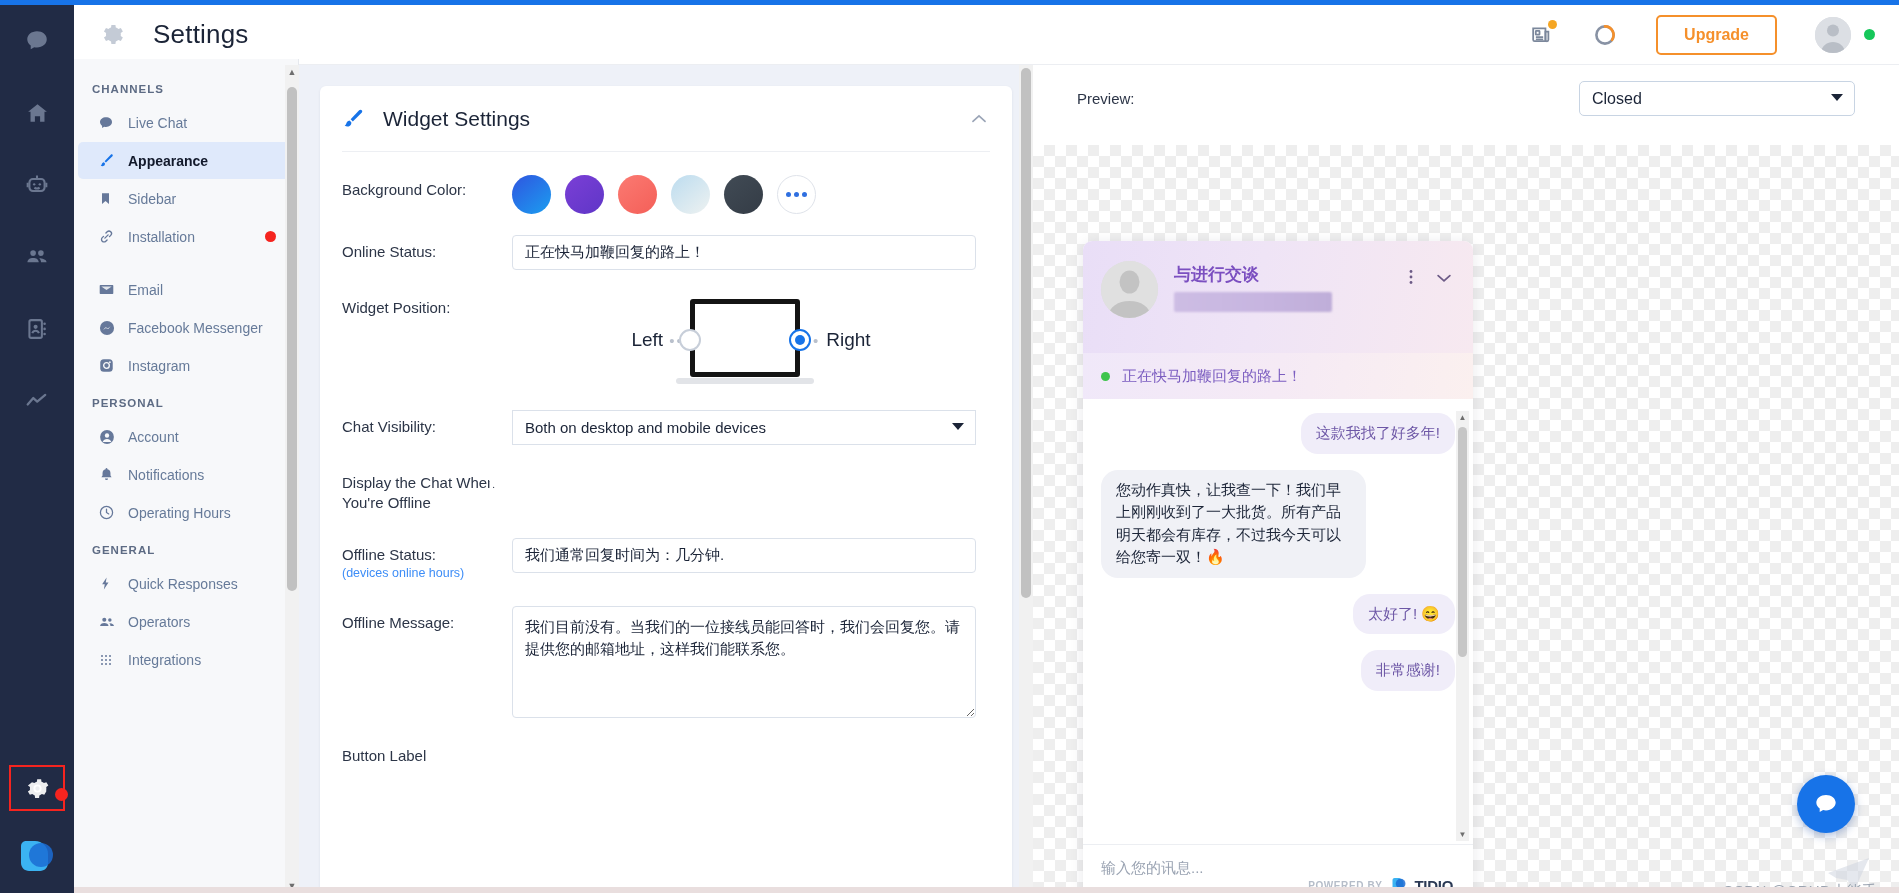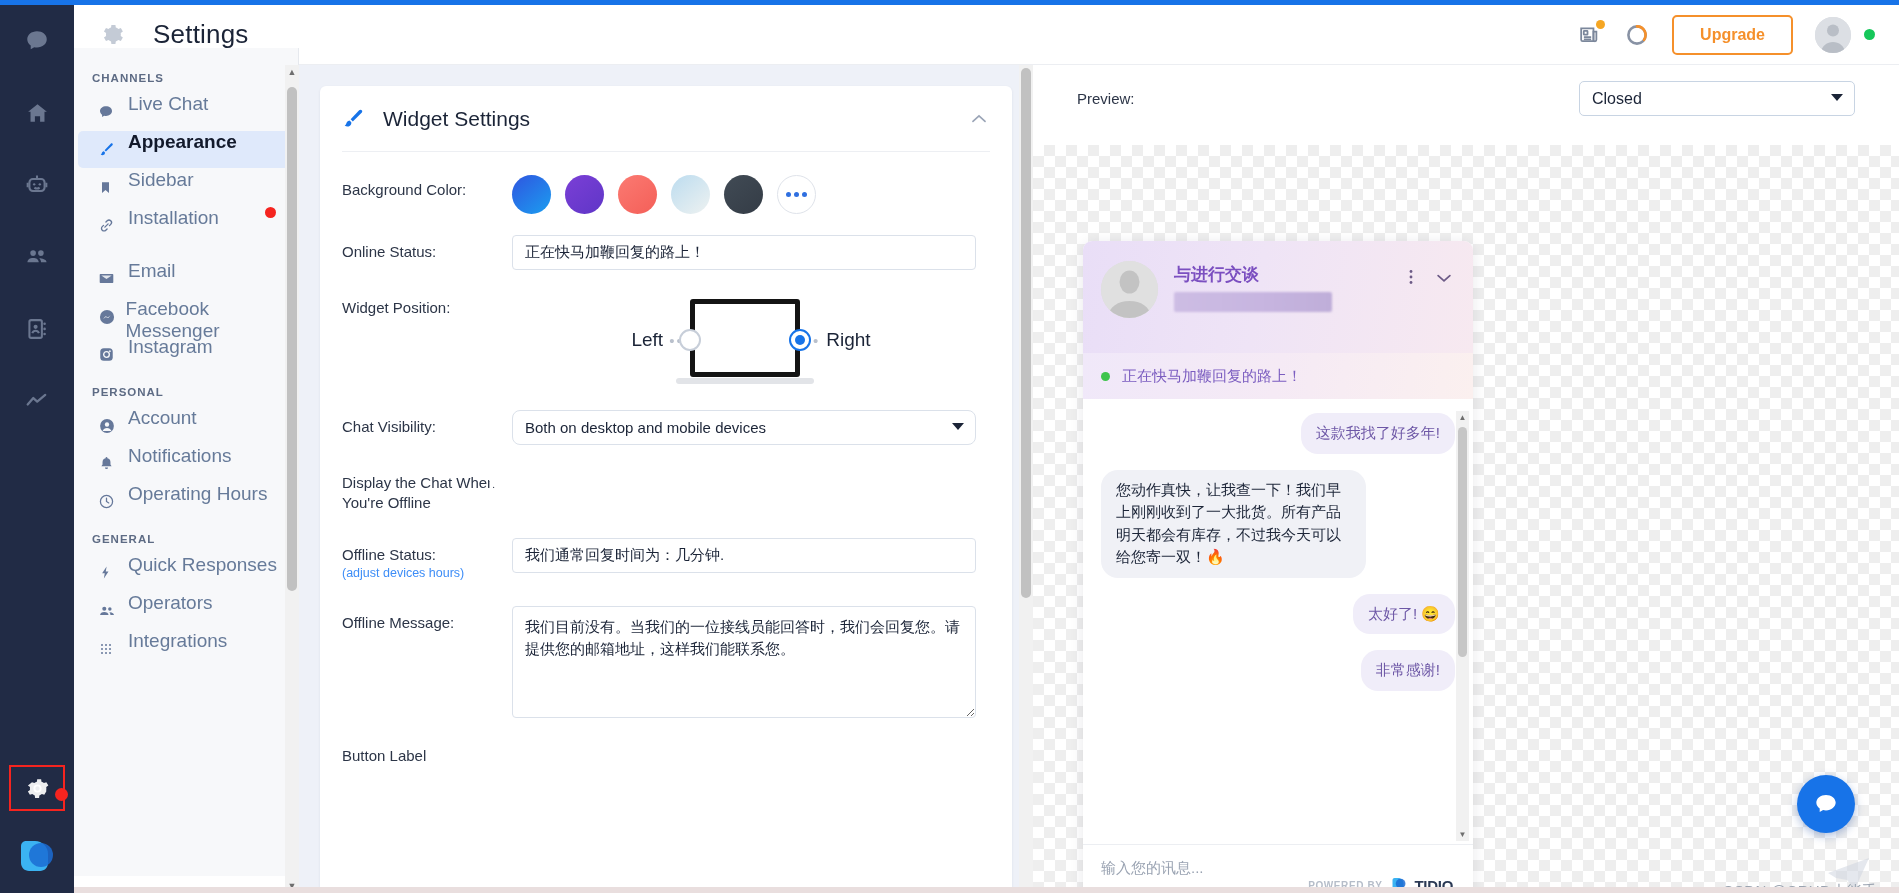--- a/index.html
+++ b/index.html
@@ -34,45 +34,45 @@
   }
   .rail-logo { width: 74px; height: 72px; display: flex; align-items: center; justify-content: center; }
 
   
   .header {
     position: absolute; left: 74px; top: 5px; width: 1825px; height: 60px;
     background: #fff; display: flex; align-items: center; border-bottom: 1px solid #eceef2;
   }
   .header-gear { margin-left: 24px; color: #c4cbd6; display: flex; align-items: center; }
   .header-title { margin-left: 28px; font-size: 26px; color: #1b2437; letter-spacing: .2px; }
-  .header-right { margin-left: auto; display: flex; align-items: center; gap: 22px; padding-right: 24px; }
+  .header-right { margin-left: auto; display: flex; align-items: center; gap: 38px; padding-right: 24px; }
   .hdr-icon { position: relative; color: #7b879b; display: flex; align-items: center; }
   .hdr-dot { position: absolute; right: -3px; top: -2px; width: 9px; height: 9px; border-radius: 50%; background: #f5a623; }
   .upgrade-btn {
     border: 2px solid #f5902b; color: #f5902b; background: #fff;
     border-radius: 5px; padding: 9px 26px; font-size: 16px; font-weight: bold; cursor: pointer;
   }
   .avatar-wrap { position: relative; display: flex; align-items: center; }
   .avatar {
     width: 36px; height: 36px; border-radius: 50%; background: #d9dce1; overflow: hidden;
     display: block;
   }
   .avatar-online { width: 11px; height: 11px; border-radius: 50%; background: #16c75a; margin-left: 13px; }
 
   
   .nav {
-    position: absolute; left: 74px; top: 48px; width: 225px; height: 828px;
+    position: absolute; left: 74px; top: 59px; width: 225px; height: 828px;
     background: #f7f8fa; border-right: 1px solid #e6e9ee; overflow: hidden;
     padding-top: 12px;
   }
   .nav-group { font-size: 11.5px; font-weight: bold; color: #5d6b84; letter-spacing: 1px;
     padding: 12px 0 8px 18px; }
   .nav-item {
-    display: flex; height: 37px; padding-left: 20px; margin: 1px 8px 1px 4px;
-    border-radius: 5px; color: #667a99; font-size: 19px; cursor: pointer; position: relative;
+    display: flex; align-items: center; height: 37px; padding-left: 20px; margin: 1px 8px 1px 4px;
+    border-radius: 5px; color: #667a99; font-size: 14px; cursor: pointer; position: relative;
   }
   .nav-item .nav-ic { width: 24px; display: flex; align-items: center; color: #66789a; }
   .nav-item .nav-lbl { margin-left: 6px; }
   .nav-item.active { background: #dfe9fb; color: #12192b; font-weight: bold; }
   .nav-item.active .nav-ic { color: #1773e8; }
   .nav-badge { position: absolute; right: 14px; width: 11px; height: 11px; border-radius: 50%; background: #f5241f; }
 
   
   .nav-sb { position: absolute; left: 285px; top: 65px; width: 14px; height: 828px; background: #f1f1f1; }
   .nav-sb .arrow { width: 14px; height: 14px; display: flex; align-items: center; justify-content: center; color: #6e6e6e; font-size: 9px; }
@@ -111,21 +111,21 @@
     padding: 0 12px; font-size: 15px; color: #1b2437; background: #fff;
     font-family: "Liberation Sans", sans-serif; outline: none;
   }
   .ta {
     width: 464px; height: 112px; border: 1px solid #dbe1ea; border-radius: 4px;
     padding: 9px 12px; font-size: 15px; color: #1b2437; line-height: 1.5; resize: both;
     font-family: "Liberation Sans", sans-serif; outline: none;
   }
   .sel-wrap { position: relative; width: 464px; }
   .sel {
-    width: 464px; height: 35px; border: 1px solid #dbe1ea; border-radius: 8px;
+    width: 464px; height: 35px; border: 1px solid #dbe1ea; border-radius: 0;
     padding: 0 12px; font-size: 15px; color: #1b2437; background: #fff; appearance: none;
     font-family: "Liberation Sans", sans-serif; outline: none;
   }
   .sel-caret { position: absolute; right: 12px; top: 13px; width: 0; height: 0;
     border-left: 6px solid transparent; border-right: 6px solid transparent; border-top: 7px solid #1b2437;
     pointer-events: none; }
 
   
   .wp { display: flex; align-items: center; justify-content: center; height: 98px; position: relative; }
   .wp-word { font-size: 19px; color: #1b2437; }
@@ -532,21 +532,21 @@
       <div class="row">
         <div class="row-label">Display the Chat When You're Offline</div>
         <div class="row-field">
           <span class="toggle"><span class="knob"></span></span>
         </div>
       </div>
 
       <div class="row" style="padding-top:24px">
         <div class="row-label">
           <span>Offline Status:</span>
-          <span class="sub">(adjust devices hours)</span>
+          <span class="sub">(devices online hours)</span>
         </div>
         <div class="row-field">
           <input class="tin" value="我们通常回复时间为：几分钟." style="">
         </div>
       </div>
 
       <div class="row" style="padding-top:24px">
         <div class="row-label">Offline Message:</div>
         <div class="row-field">
           <textarea class="ta" style="">我们目前没有。当我们的一位接线员能回答时，我们会回复您。请提供您的邮箱地址，这样我们能联系您。</textarea>

